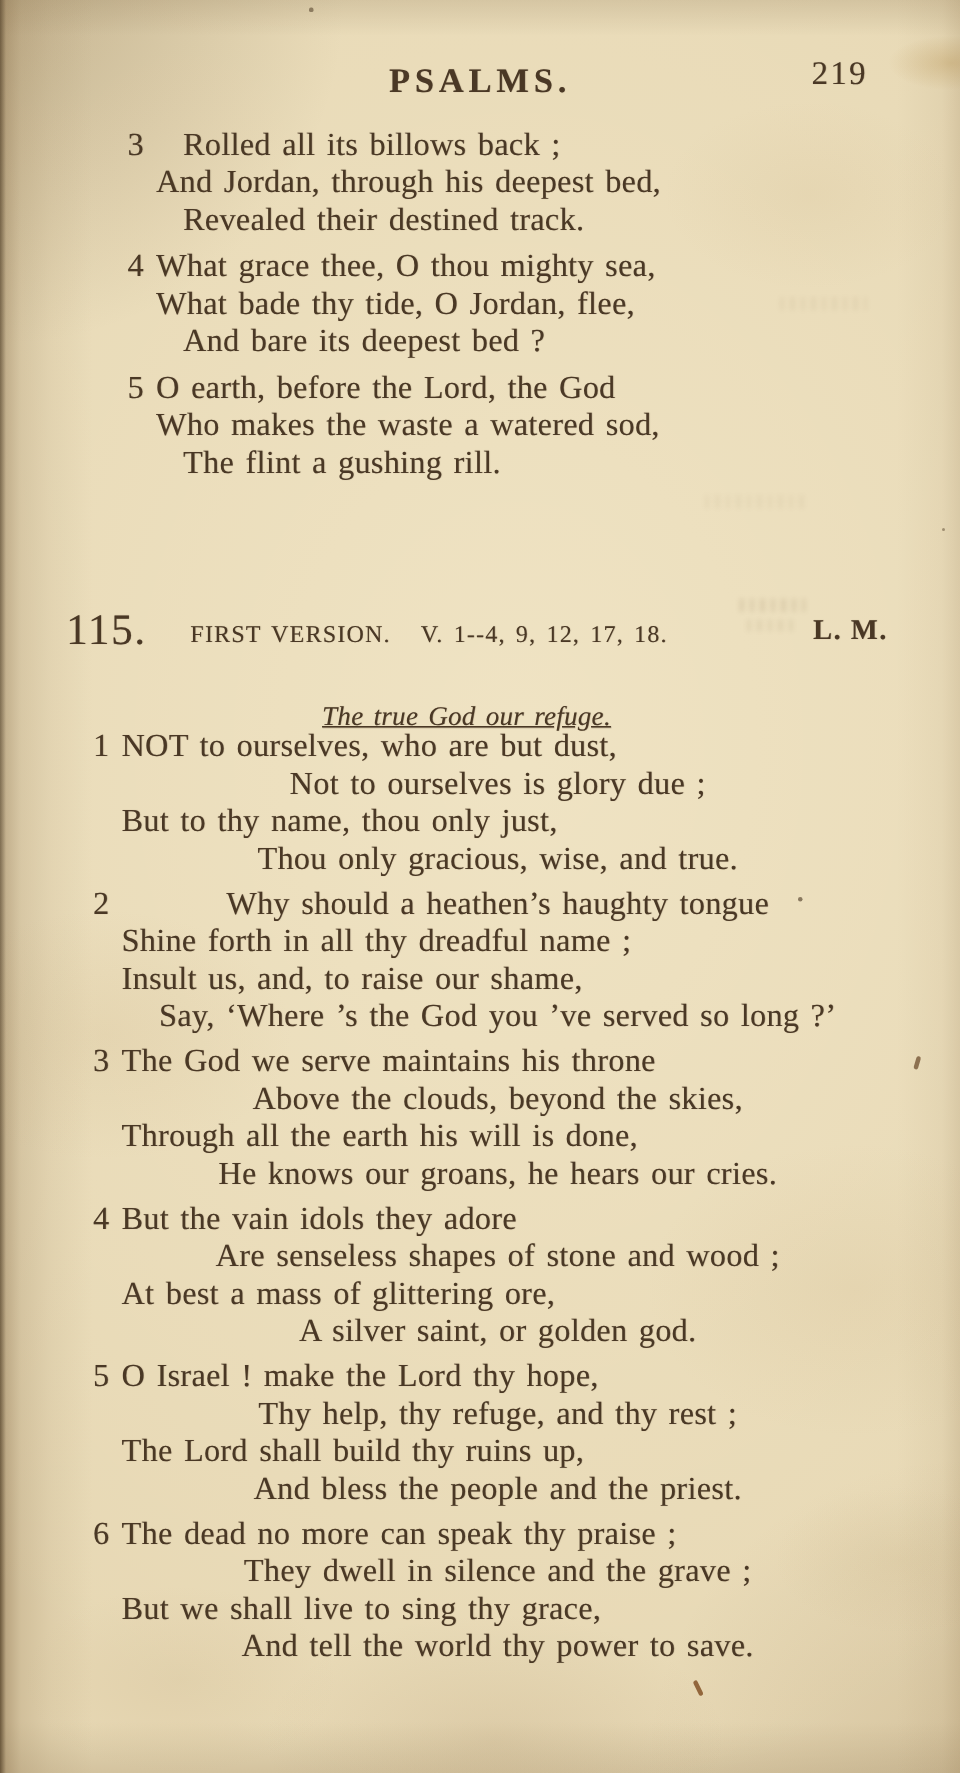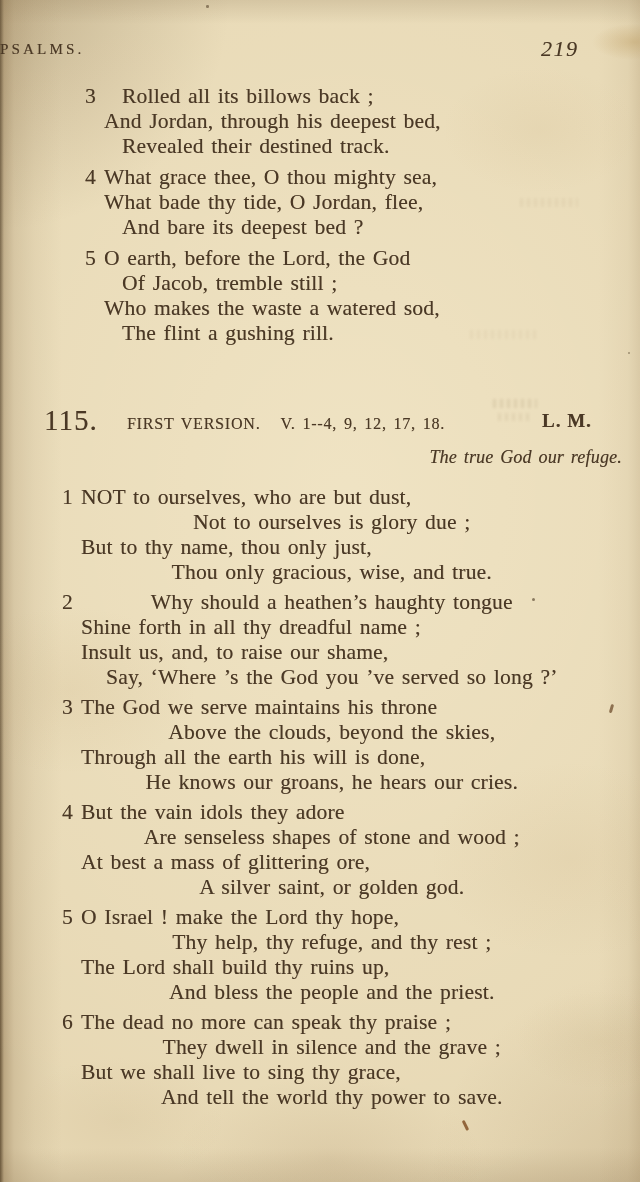--- a/index.html
+++ b/index.html
@@ -23,41 +23,41 @@
       radial-gradient(140px 90px at 540px 130px, rgba(190,160,110,0.10), transparent 70%),
       radial-gradient(180px 120px at 70px 690px, rgba(185,155,105,0.12), transparent 70%),
       radial-gradient(200px 140px at 570px 860px, rgba(190,160,110,0.12), transparent 70%),
       radial-gradient(220px 120px at 330px 1160px, rgba(150,120,80,0.14), transparent 70%),
       radial-gradient(150px 90px at 120px 1120px, rgba(170,140,95,0.10), transparent 70%),
       radial-gradient(120px 70px at 600px 1040px, rgba(175,145,95,0.10), transparent 70%);
   }
   .ink{color:#4a3825;text-shadow:0.3px 0.3px 0.5px rgba(74,56,38,0.45);}
   
   .running-title{
-    position:absolute;top:41px;left:0;right:0;text-align:left;
-    font-size:15px;letter-spacing:3.2px;word-spacing:2px;
+    position:absolute;top:41px;left:0;right:0;text-align:center;
+    font-size:23px;letter-spacing:3.2px;word-spacing:2px;font-weight:bold;
   }
-  .page-number{position:absolute;top:36px;left:541px;font-size:22px;letter-spacing:1.5px;font-style:italic;}
+  .page-number{position:absolute;top:36px;left:541px;font-size:22px;letter-spacing:1.5px;}
   
   .stanza{position:relative;white-space:nowrap;}
   .vnum{position:absolute;left:0;top:0;}
   .line{white-space:nowrap;}
   .psalm-block{position:absolute;left:85px;top:84px;font-size:21.5px;}
   .psalm-block .line{line-height:25px;height:25px;}
   .psalm-block .stanza{margin-bottom:6px;}
   .psalm-block .la{margin-left:19px;}
   .psalm-block .lb{margin-left:37px;}
   .psalm-block{letter-spacing:0.2px;word-spacing:2px;}
   
   .hymn-number{position:absolute;left:44px;top:404px;font-size:29px;font-weight:normal;letter-spacing:1px;text-align:right;}
   .hymn-heading{position:absolute;left:0;top:415px;width:572px;text-align:center;
     font-size:16px;letter-spacing:0.8px;word-spacing:2px;white-space:pre;}
   .hymn-meter{position:absolute;left:542px;top:410px;font-size:19px;font-weight:bold;letter-spacing:1px;}
-  .hymn-subtitle{position:absolute;left:0;top:447px;width:622px;text-align:right;
-    font-style:italic;font-size:18px;letter-spacing:0.2px;word-spacing:2px;}
+  .hymn-subtitle{position:absolute;left:0;top:467px;width:622px;text-align:center;
+    font-style:italic;font-size:18px;letter-spacing:0.2px;word-spacing:2px;text-decoration:underline;}
   .hymn-block{position:absolute;left:62px;top:485px;font-size:21.5px;letter-spacing:0.2px;word-spacing:2px;}
   .hymn-block .line{line-height:25px;height:25px;}
   .hymn-block .stanza{margin-bottom:5px;}
   .hymn-block .la{margin-left:19px;}
   .hymn-block .lb{margin-left:44px;text-align:center;}
   
   .speck{position:absolute;pointer-events:none;}
   .speck-slash{width:2.5px;height:9px;background:#6f4e2e;border-radius:2px;
     left:610px;top:704px;transform:rotate(16deg);opacity:0.75;}
   .speck-flick{width:2.5px;height:11px;background:#7d4a1e;border-radius:2px;
@@ -92,21 +92,20 @@
   </div>
   <div class="stanza">
     <span class="vnum">4</span>
     <div class="line la">What grace thee, O thou mighty sea,</div>
     <div class="line la">What bade thy tide, O Jordan, flee,</div>
     <div class="line lb">And bare its deepest bed ?</div>
   </div>
   <div class="stanza">
     <span class="vnum">5</span>
     <div class="line la">O earth, before the Lord, the God</div>
-    <div class="line lb">Of Jacob, tremble still ;</div>
     <div class="line la">Who makes the waste a watered sod,</div>
     <div class="line lb">The flint a gushing rill.</div>
   </div>
 </section>
 
 <div class="hymn-number ink">115.</div>
 <div class="hymn-heading ink">FIRST VERSION.   V. 1--4, 9, 12, 17, 18.</div>
 <div class="hymn-meter ink">L. M.</div>
 <div class="hymn-subtitle ink">The true God our refuge.</div>
 

